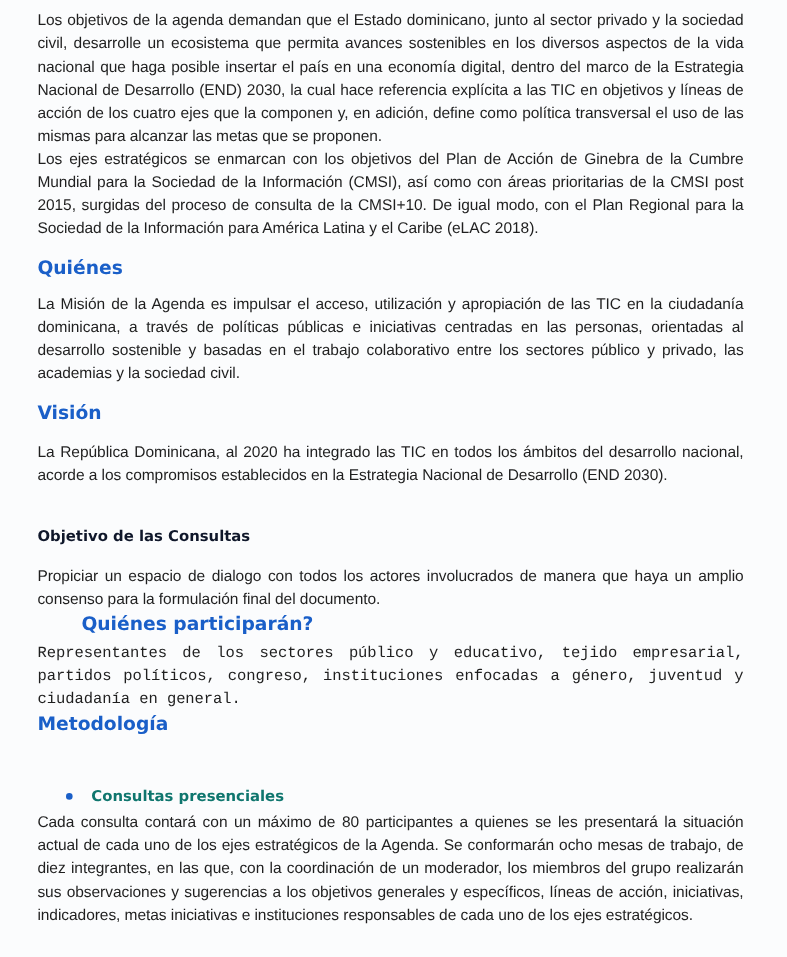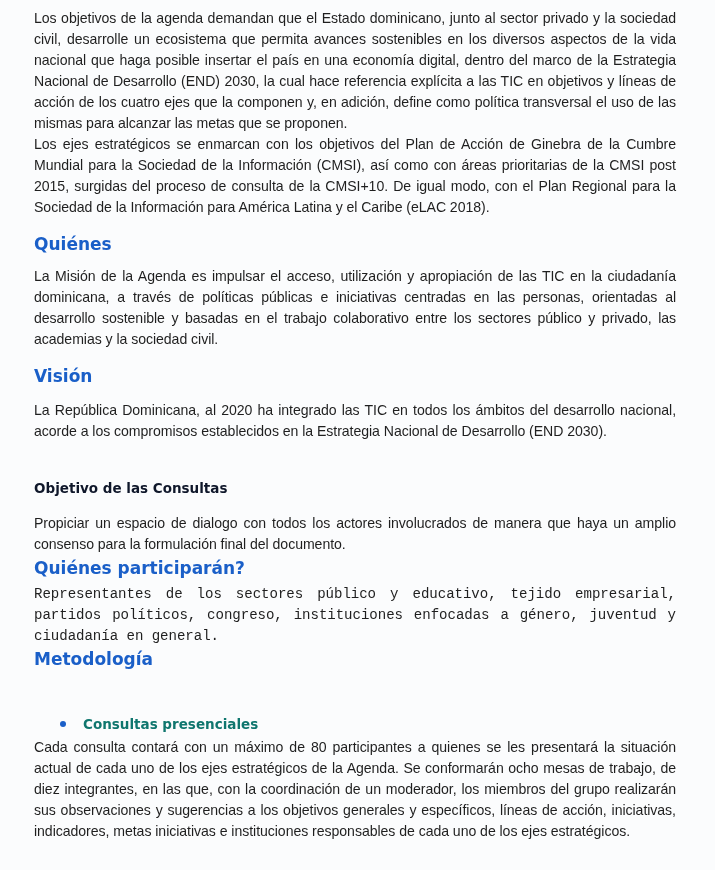--- a/index.html
+++ b/index.html
@@ -42,21 +42,21 @@
 
   <h2 class="h h-big" style="top:234px;">Quiénes</h2>
   <p class="p" style="top:266px;">La Misión de la Agenda es impulsar el acceso, utilización y apropiación de las TIC en la ciudadanía dominicana, a través de políticas públicas e iniciativas centradas en las personas, orientadas al desarrollo sostenible y basadas en el trabajo colaborativo entre los sectores público y privado, las academias y la sociedad civil.</p>
 
   <h2 class="h h-big" style="top:366px;">Visión</h2>
   <p class="p" style="top:400px;">La República Dominicana, al 2020 ha integrado las TIC en todos los ámbitos del desarrollo nacional, acorde a los compromisos establecidos en la Estrategia Nacional de Desarrollo (END 2030).</p>
 
   <h3 class="h h-small" style="top:480px;">Objetivo de las Consultas</h3>
   <p class="p" style="top:479px;margin-top:34px;">Propiciar un espacio de dialogo con todos los actores involucrados de manera que haya un amplio consenso para la formulación final del documento.</p>
 
-  <h2 class="h h-big" style="top:558px;">Quiénes participarán?</h2>
+  <h2 class="h h-big" style="top:558px;margin-left:40px;">Quiénes participarán?</h2>
   <p class="p" style="top:584px;font-family:Liberation Mono, monospace;">Representantes de los sectores público y educativo, tejido empresarial, partidos políticos, congreso,  instituciones enfocadas a género, juventud y ciudadanía en general.</p>
 
   <h2 class="h h-big" style="top:649px;text-align:right;">Metodología</h2>
 
   <div class="bullet-row">
     <span class="bullet-dot"></span>
     <span>Consultas presenciales</span>
   </div>
   <p class="p" style="top:737px;">Cada consulta contará con un máximo de 80 participantes a quienes se les presentará la situación actual de cada uno de los ejes estratégicos de la Agenda. Se conformarán ocho mesas de trabajo, de diez integrantes, en las que, con la coordinación de un moderador,  los miembros del grupo realizarán sus observaciones y sugerencias a los objetivos generales y específicos, líneas de acción, iniciativas, indicadores, metas iniciativas e instituciones responsables de cada uno de los ejes estratégicos.</p>
 

